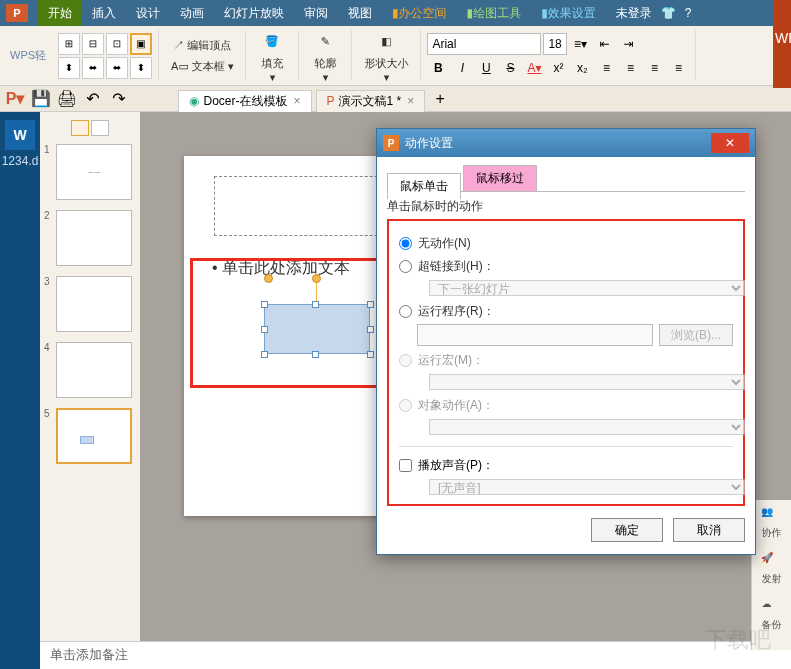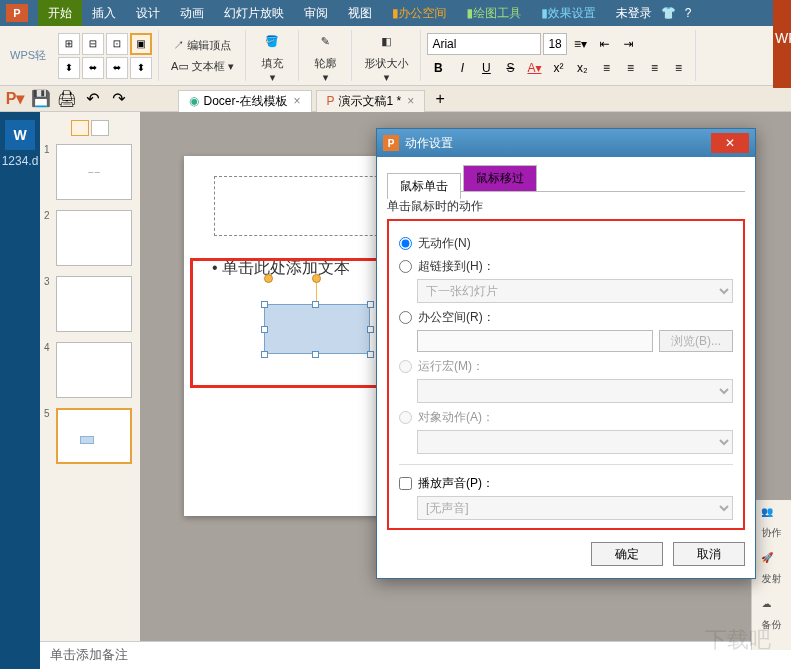--- a/index.html
+++ b/index.html
@@ -73,28 +73,28 @@
   .right-panel .rp-item .rp-ic { width: 20px; height: 20px; }
   
   
   .dialog { position: absolute; left: 376px; top: 128px; width: 380px; background: #fff; border: 1px solid #3a6f98; box-shadow: 0 4px 16px rgba(0,0,0,.4); }
   .dlg-title { height: 28px; background: linear-gradient(#5a9dd0, #3d7fb0); display: flex; align-items: center; padding: 0 6px; font-size: 12px; color: #fff; }
   .dlg-title .dlg-icon { width: 16px; height: 16px; background: #e67a2e; margin-right: 6px; display: flex; align-items: center; justify-content: center; font-size: 10px; font-weight: bold; }
   .dlg-title .spacer { flex: 1; }
   .dlg-close { width: 38px; height: 20px; background: #d9402c; color: #fff; display: flex; align-items: center; justify-content: center; cursor: pointer; font-size: 12px; }
   .dlg-body { padding: 8px 10px 12px; }
   .tabs { display: flex; border-bottom: 1px solid #bbb; margin-bottom: 6px; }
-  .tabs .tab { padding: 4px 12px; font-size: 12px; border: 1px solid #bbb; border-bottom: none; background: #a21caf; cursor: pointer; margin-right: 2px; }
+  .tabs .tab { padding: 4px 12px; font-size: 12px; border: 1px solid #bbb; border-bottom: none; background: #f9a8d4; cursor: pointer; margin-right: 2px; }
   .tabs .tab.active { background: #fff; position: relative; top: 8px; }
   .fieldset-label { font-size: 12px; color: #333; margin-bottom: 4px; }
   .red-box { border: 2px solid #e82c1f; padding: 8px 10px; }
   .radio-row { display: flex; align-items: center; font-size: 12px; color: #333; margin: 6px 0 4px; }
   .radio-row input[type=radio] { margin-right: 6px; }
   .radio-row.disabled { color: #999; }
-  .combo { width: 100%; height: 24px; border: 1px solid #bbb; font-size: 12px; padding: 0 4px; background: #fff; color: #888; margin-left: 18px; width: calc(100% - 18px); }
+  .combo { width: 100%; height: 16px; border: 1px solid #bbb; font-size: 12px; padding: 0 4px; background: #fff; color: #888; margin-left: 30px; width: calc(100% - 18px); }
   .combo:disabled { background: #f3f3f3; }
   .browse-row { display: flex; gap: 6px; margin-left: 18px; }
   .browse-row input { flex: 1; height: 22px; border: 1px solid #bbb; font-size: 12px; padding: 0 4px; }
   .browse-btn { width: 74px; height: 22px; font-size: 12px; border: 1px solid #bbb; background: #f3f3f3; cursor: pointer; }
   .chk-row { display: flex; align-items: center; font-size: 12px; margin: 10px 0 4px; }
   .chk-row input { margin-right: 6px; }
   .dlg-buttons { display: flex; justify-content: flex-end; gap: 10px; margin-top: 12px; }
   .dlg-btn { width: 72px; height: 24px; font-size: 12px; border: 1px solid #888; background: #f3f3f3; cursor: pointer; }
   
   
@@ -295,21 +295,21 @@
           <input type="radio" name="act" checked="" style="">
           <span>无动作(N)</span>
         </label>
       <label class="radio-row">
           <input type="radio" name="act" style="">
           <span>超链接到(H)：</span>
         </label>
       <select class="combo" disabled=""><option>下一张幻灯片</option></select>
       <label class="radio-row">
           <input type="radio" name="act" style="">
-          <span>办公空间(R)：</span>
+          <span>运行程序(R)：</span>
         </label>
       <div class="browse-row">
         <input type="text" disabled="" style="">
         <button class="browse-btn" disabled="">浏览(B)...</button>
       </div>
       <label class="radio-row disabled">
           <input type="radio" name="act" disabled="" style="">
           <span>运行宏(M)：</span>
         </label>
       <select class="combo" disabled=""></select>

